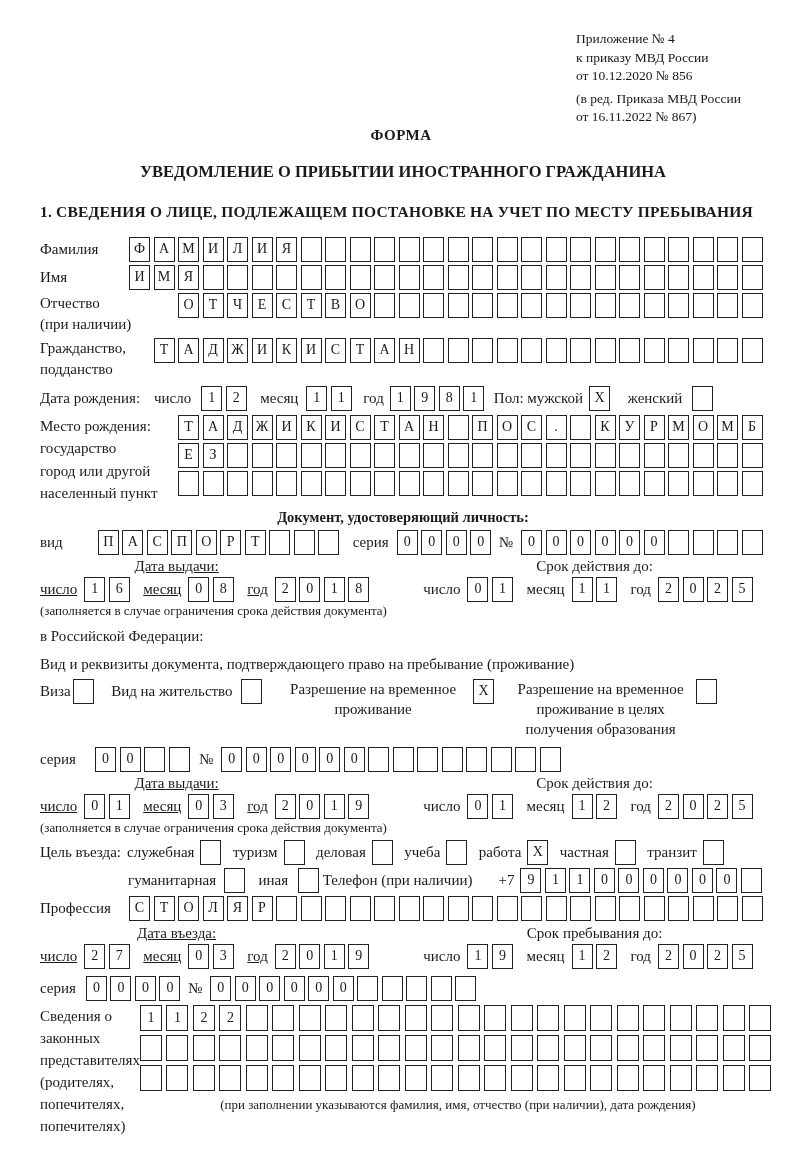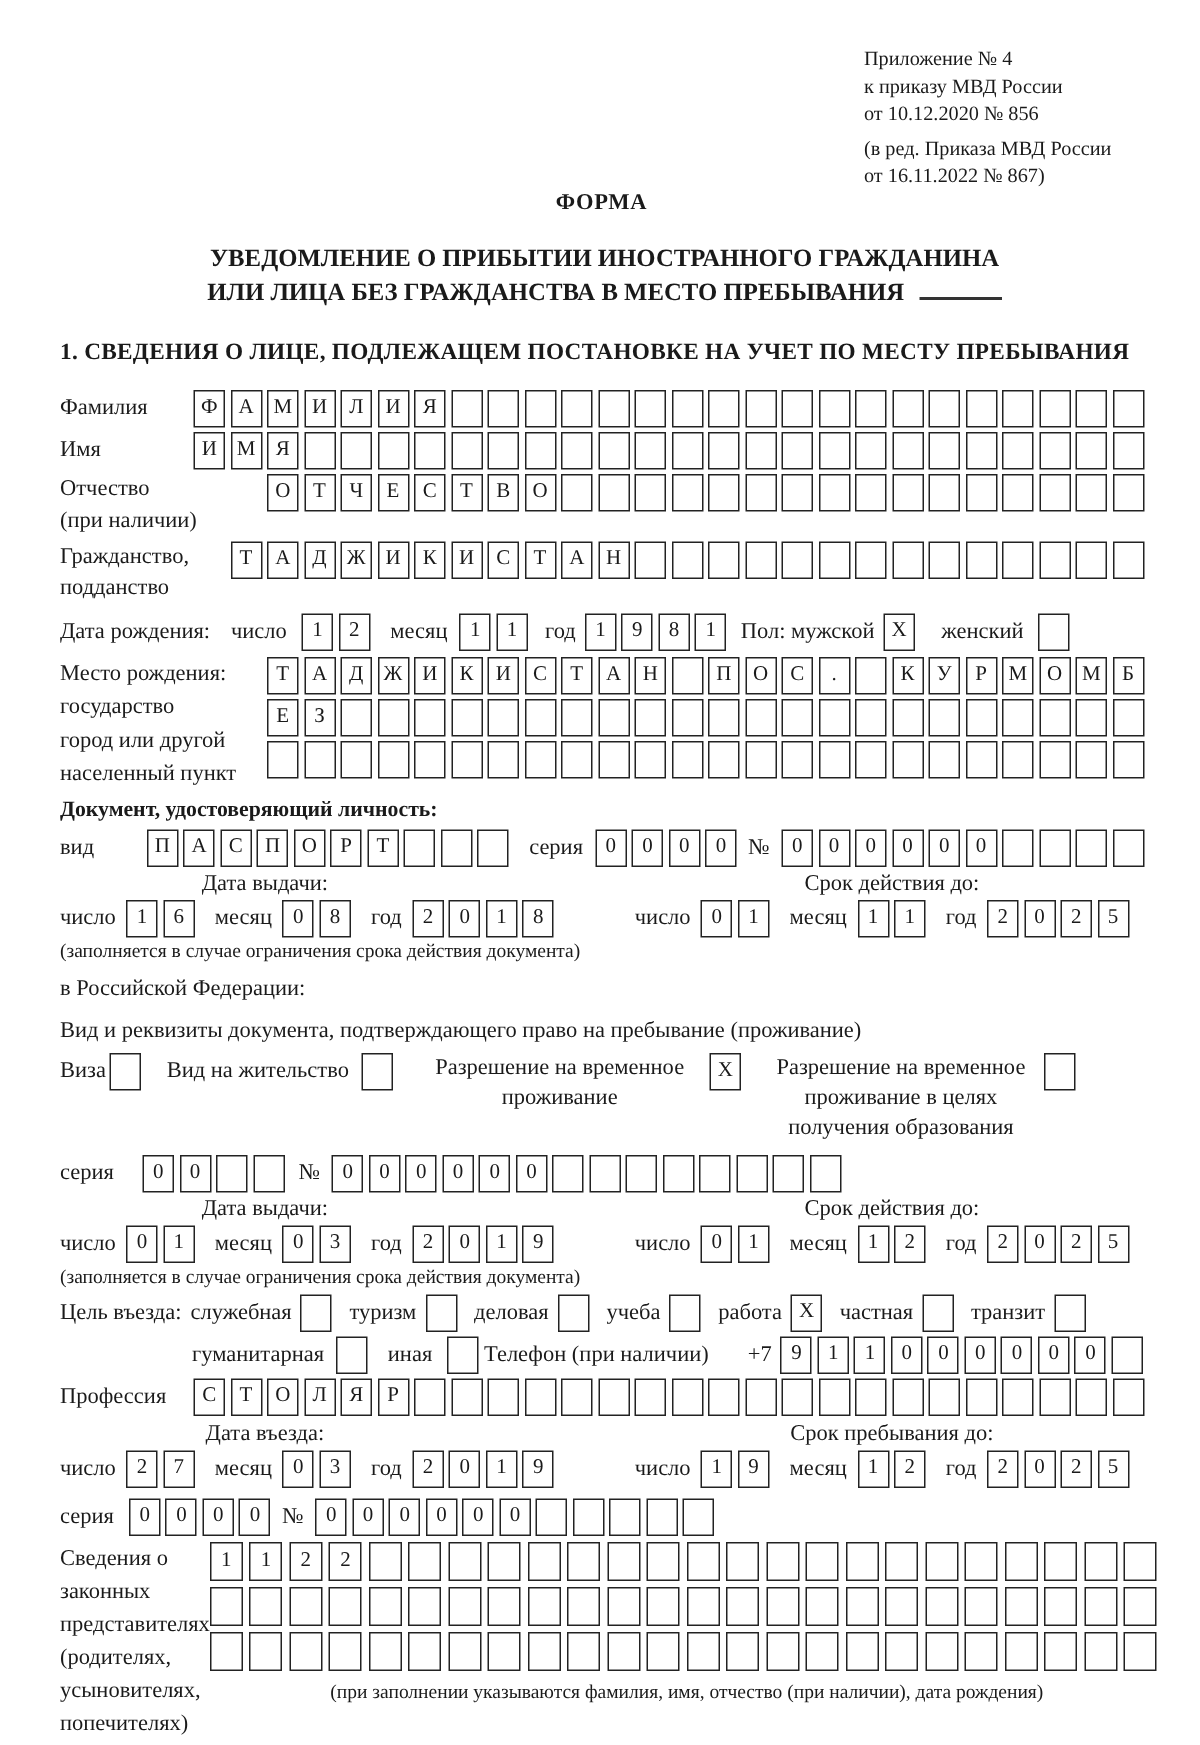--- a/index.html
+++ b/index.html
@@ -24,25 +24,25 @@
   .forma{font-weight:bold;text-align:center;padding-right:4px;
          font-size:15px;letter-spacing:.5px;}
 
   .title{text-align:center;font-weight:bold;font-size:16.5px;line-height:23px;
          margin-top:16px;}
   .t-underline{display:inline-block;width:55px;border-bottom:2px solid #333;
          height:14px;margin-left:10px;}
   .sect{font-weight:bold;font-size:15.5px;letter-spacing:.2px;margin-top:20px;
         margin-bottom:16px;white-space:nowrap;}
 
-  .center-bold{font-weight:bold;font-size:14.5px;margin:4px 0 4px 0;}
+  .center-bold{text-align:center;font-weight:bold;font-size:14.5px;margin:4px 0 4px 0;}
 
   
   .dates{display:flex;margin-top:2px;}
-  .dates .col-l{width:410px;}
+  .dates .col-l{width:410px;text-decoration:underline;}
   .dates .col-r{flex:1;}
   .dates .dhead{text-align:center;font-size:15px;margin-bottom:2px;}
   .dategrp{display:flex;align-items:flex-start;}
   .dategrp .lbl{margin-right:7px;}
   .dategrp .boxes{margin-right:10px;}
   .note{font-size:13px;text-align:left;margin:1px 0 4px 0;}
 
   .opt{display:flex;align-items:flex-start;}
   .optlbl{text-align:center;line-height:20px;}
 
@@ -62,21 +62,20 @@
     <div>от 10.12.2020 № 856</div>
     <div class="grp2">
       <div>(в ред. Приказа МВД России</div>
       <div>от 16.11.2022 № 867)</div>
     </div>
   </div>
   <div class="forma">ФОРМА</div>
 
   <div class="title">
     <div>УВЕДОМЛЕНИЕ О ПРИБЫТИИ ИНОСТРАННОГО ГРАЖДАНИНА</div>
-    <div><span>ИЛИ ЛИЦА БЕЗ ГРАЖДАНСТВА В МЕСТО ПРЕБЫВАНИЯ</span><span class="t-underline"></span></div>
   </div>
 
   <div class="sect">1. СВЕДЕНИЯ О ЛИЦЕ, ПОДЛЕЖАЩЕМ ПОСТАНОВКЕ НА УЧЕТ ПО МЕСТУ ПРЕБЫВАНИЯ</div>
 
   <div class="row">
     <div class="lbl" style="width:90px">Фамилия</div>
     <span class="boxes"><span class="cell">Ф</span><span class="cell">А</span><span class="cell">М</span><span class="cell">И</span><span class="cell">Л</span><span class="cell">И</span><span class="cell">Я</span><span class="cell"></span><span class="cell"></span><span class="cell"></span><span class="cell"></span><span class="cell"></span><span class="cell"></span><span class="cell"></span><span class="cell"></span><span class="cell"></span><span class="cell"></span><span class="cell"></span><span class="cell"></span><span class="cell"></span><span class="cell"></span><span class="cell"></span><span class="cell"></span><span class="cell"></span><span class="cell"></span><span class="cell"></span></span>
   </div>
 
   <div class="row">
@@ -284,21 +283,21 @@
     <span class="lbl" style="margin:0 8px 0 4px">№</span>
     <span class="boxes"><span class="cell">0</span><span class="cell">0</span><span class="cell">0</span><span class="cell">0</span><span class="cell">0</span><span class="cell">0</span><span class="cell"></span><span class="cell"></span><span class="cell"></span><span class="cell"></span><span class="cell"></span></span>
   </div>
 
   <div class="row" style="margin-top:4px">
     <div class="lblcol" style="width:112px;line-height:22px">
       <div>Сведения о</div>
       <div>законных</div>
       <div>представителях</div>
       <div>(родителях,</div>
-      <div>усыновителях,</div>
+      <div>попечителях,</div>
       <div>попечителях)</div>
     </div>
     <div>
       <div class="wide" style="margin-bottom:4px"><span class="boxes"><span class="cell">1</span><span class="cell">1</span><span class="cell">2</span><span class="cell">2</span><span class="cell"></span><span class="cell"></span><span class="cell"></span><span class="cell"></span><span class="cell"></span><span class="cell"></span><span class="cell"></span><span class="cell"></span><span class="cell"></span><span class="cell"></span><span class="cell"></span><span class="cell"></span><span class="cell"></span><span class="cell"></span><span class="cell"></span><span class="cell"></span><span class="cell"></span><span class="cell"></span><span class="cell"></span><span class="cell"></span></span></div>
       <div class="wide" style="margin-bottom:4px"><span class="boxes"><span class="cell"></span><span class="cell"></span><span class="cell"></span><span class="cell"></span><span class="cell"></span><span class="cell"></span><span class="cell"></span><span class="cell"></span><span class="cell"></span><span class="cell"></span><span class="cell"></span><span class="cell"></span><span class="cell"></span><span class="cell"></span><span class="cell"></span><span class="cell"></span><span class="cell"></span><span class="cell"></span><span class="cell"></span><span class="cell"></span><span class="cell"></span><span class="cell"></span><span class="cell"></span><span class="cell"></span></span></div>
       <div class="wide"><span class="boxes"><span class="cell"></span><span class="cell"></span><span class="cell"></span><span class="cell"></span><span class="cell"></span><span class="cell"></span><span class="cell"></span><span class="cell"></span><span class="cell"></span><span class="cell"></span><span class="cell"></span><span class="cell"></span><span class="cell"></span><span class="cell"></span><span class="cell"></span><span class="cell"></span><span class="cell"></span><span class="cell"></span><span class="cell"></span><span class="cell"></span><span class="cell"></span><span class="cell"></span><span class="cell"></span><span class="cell"></span></span></div>
       <div class="footnote">(при заполнении указываются фамилия, имя, отчество (при наличии), дата рождения)</div>
     </div>
   </div>
 

